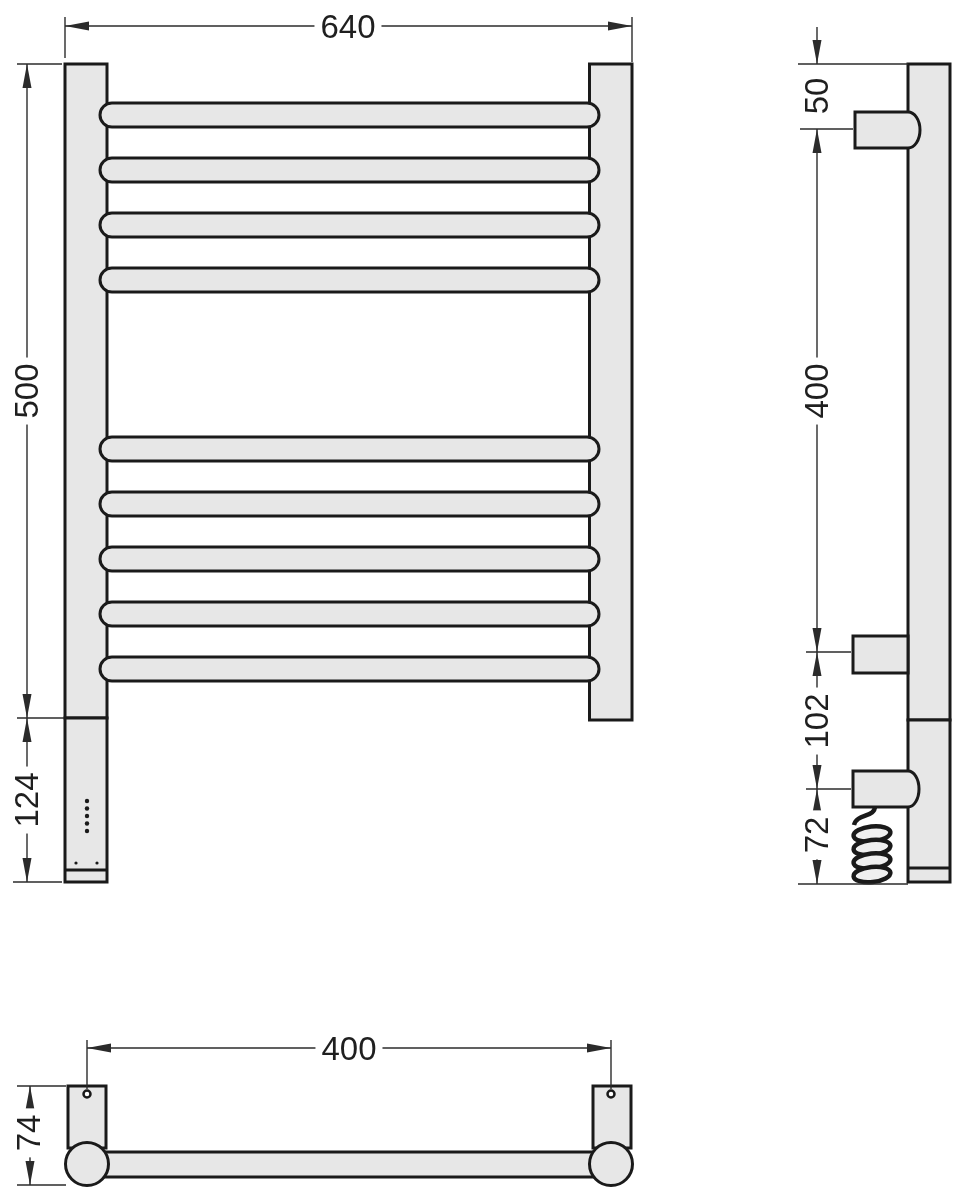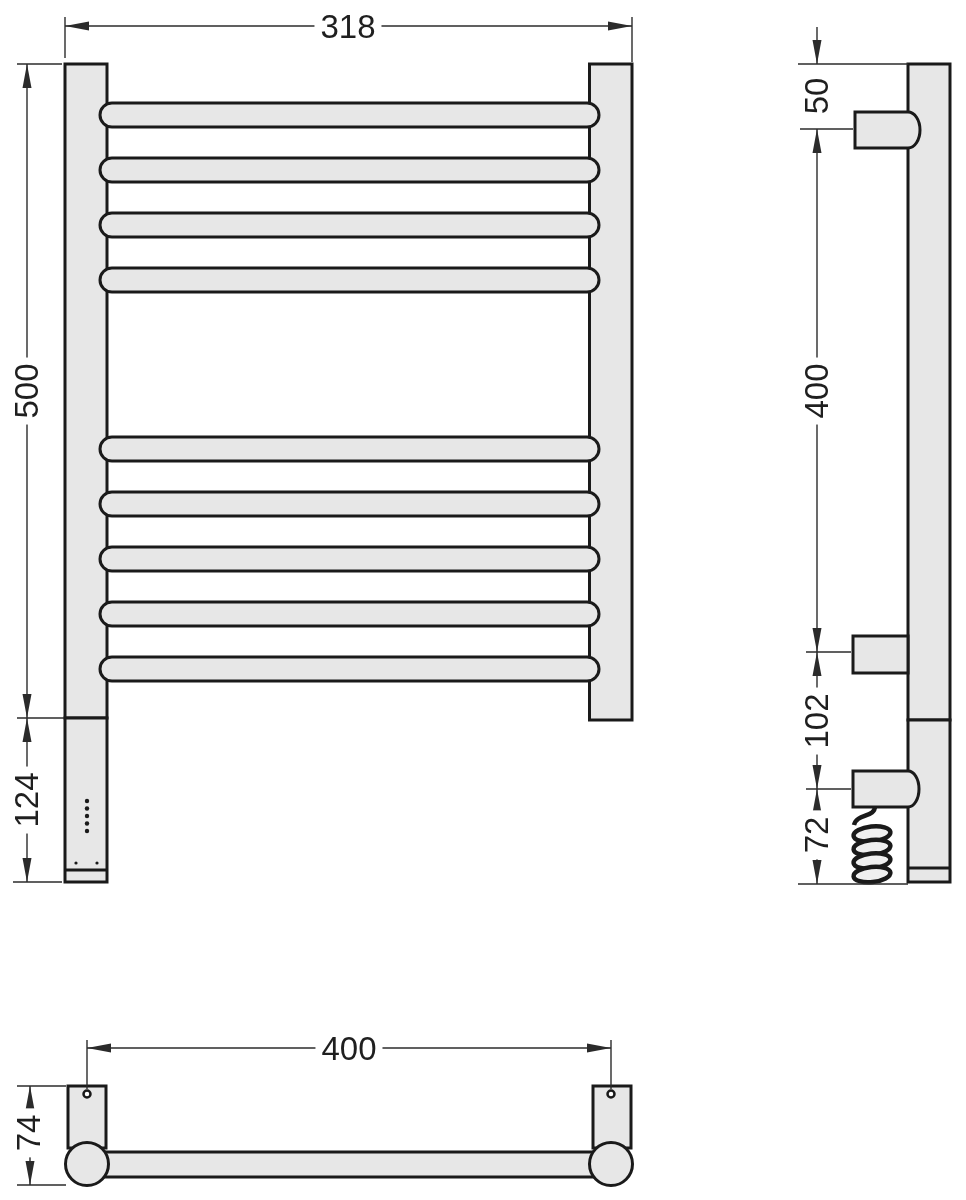--- a/index.html
+++ b/index.html
@@ -176,21 +176,21 @@
       <g>
         <line class="dim" x1="17" y1="1086" x2="66" y2="1086"></line>
         <line class="dim" x1="17" y1="1185" x2="66" y2="1185"></line>
         <line class="dim" x1="30" y1="1086" x2="30" y2="1185"></line>
         <polygon class="ah" points="30,1086 25.5,1110 34.5,1110"></polygon>
         <polygon class="ah" points="30,1185 25.5,1161 34.5,1161"></polygon>
       </g>
     </g>
   </svg>
 
-  <div class="dim-label" style="left:348px; top:26px;">318</div>
+  <div class="dim-label" style="left:348px; top:26px;">640</div>
   <div class="dim-label rot" style="left:26px;  top:391px;">500</div>
   <div class="dim-label rot" style="left:26px;  top:800px;">124</div>
   <div class="dim-label rot" style="left:816px; top:96px;">50</div>
   <div class="dim-label rot" style="left:816px; top:391px;">400</div>
   <div class="dim-label rot" style="left:816px; top:721px;">102</div>
   <div class="dim-label rot" style="left:816px; top:835px;">72</div>
   <div class="dim-label" style="left:349px; top:1048px;">400</div>
   <div class="dim-label rot" style="left:28px;  top:1133px;">74</div>
 
 </div>

